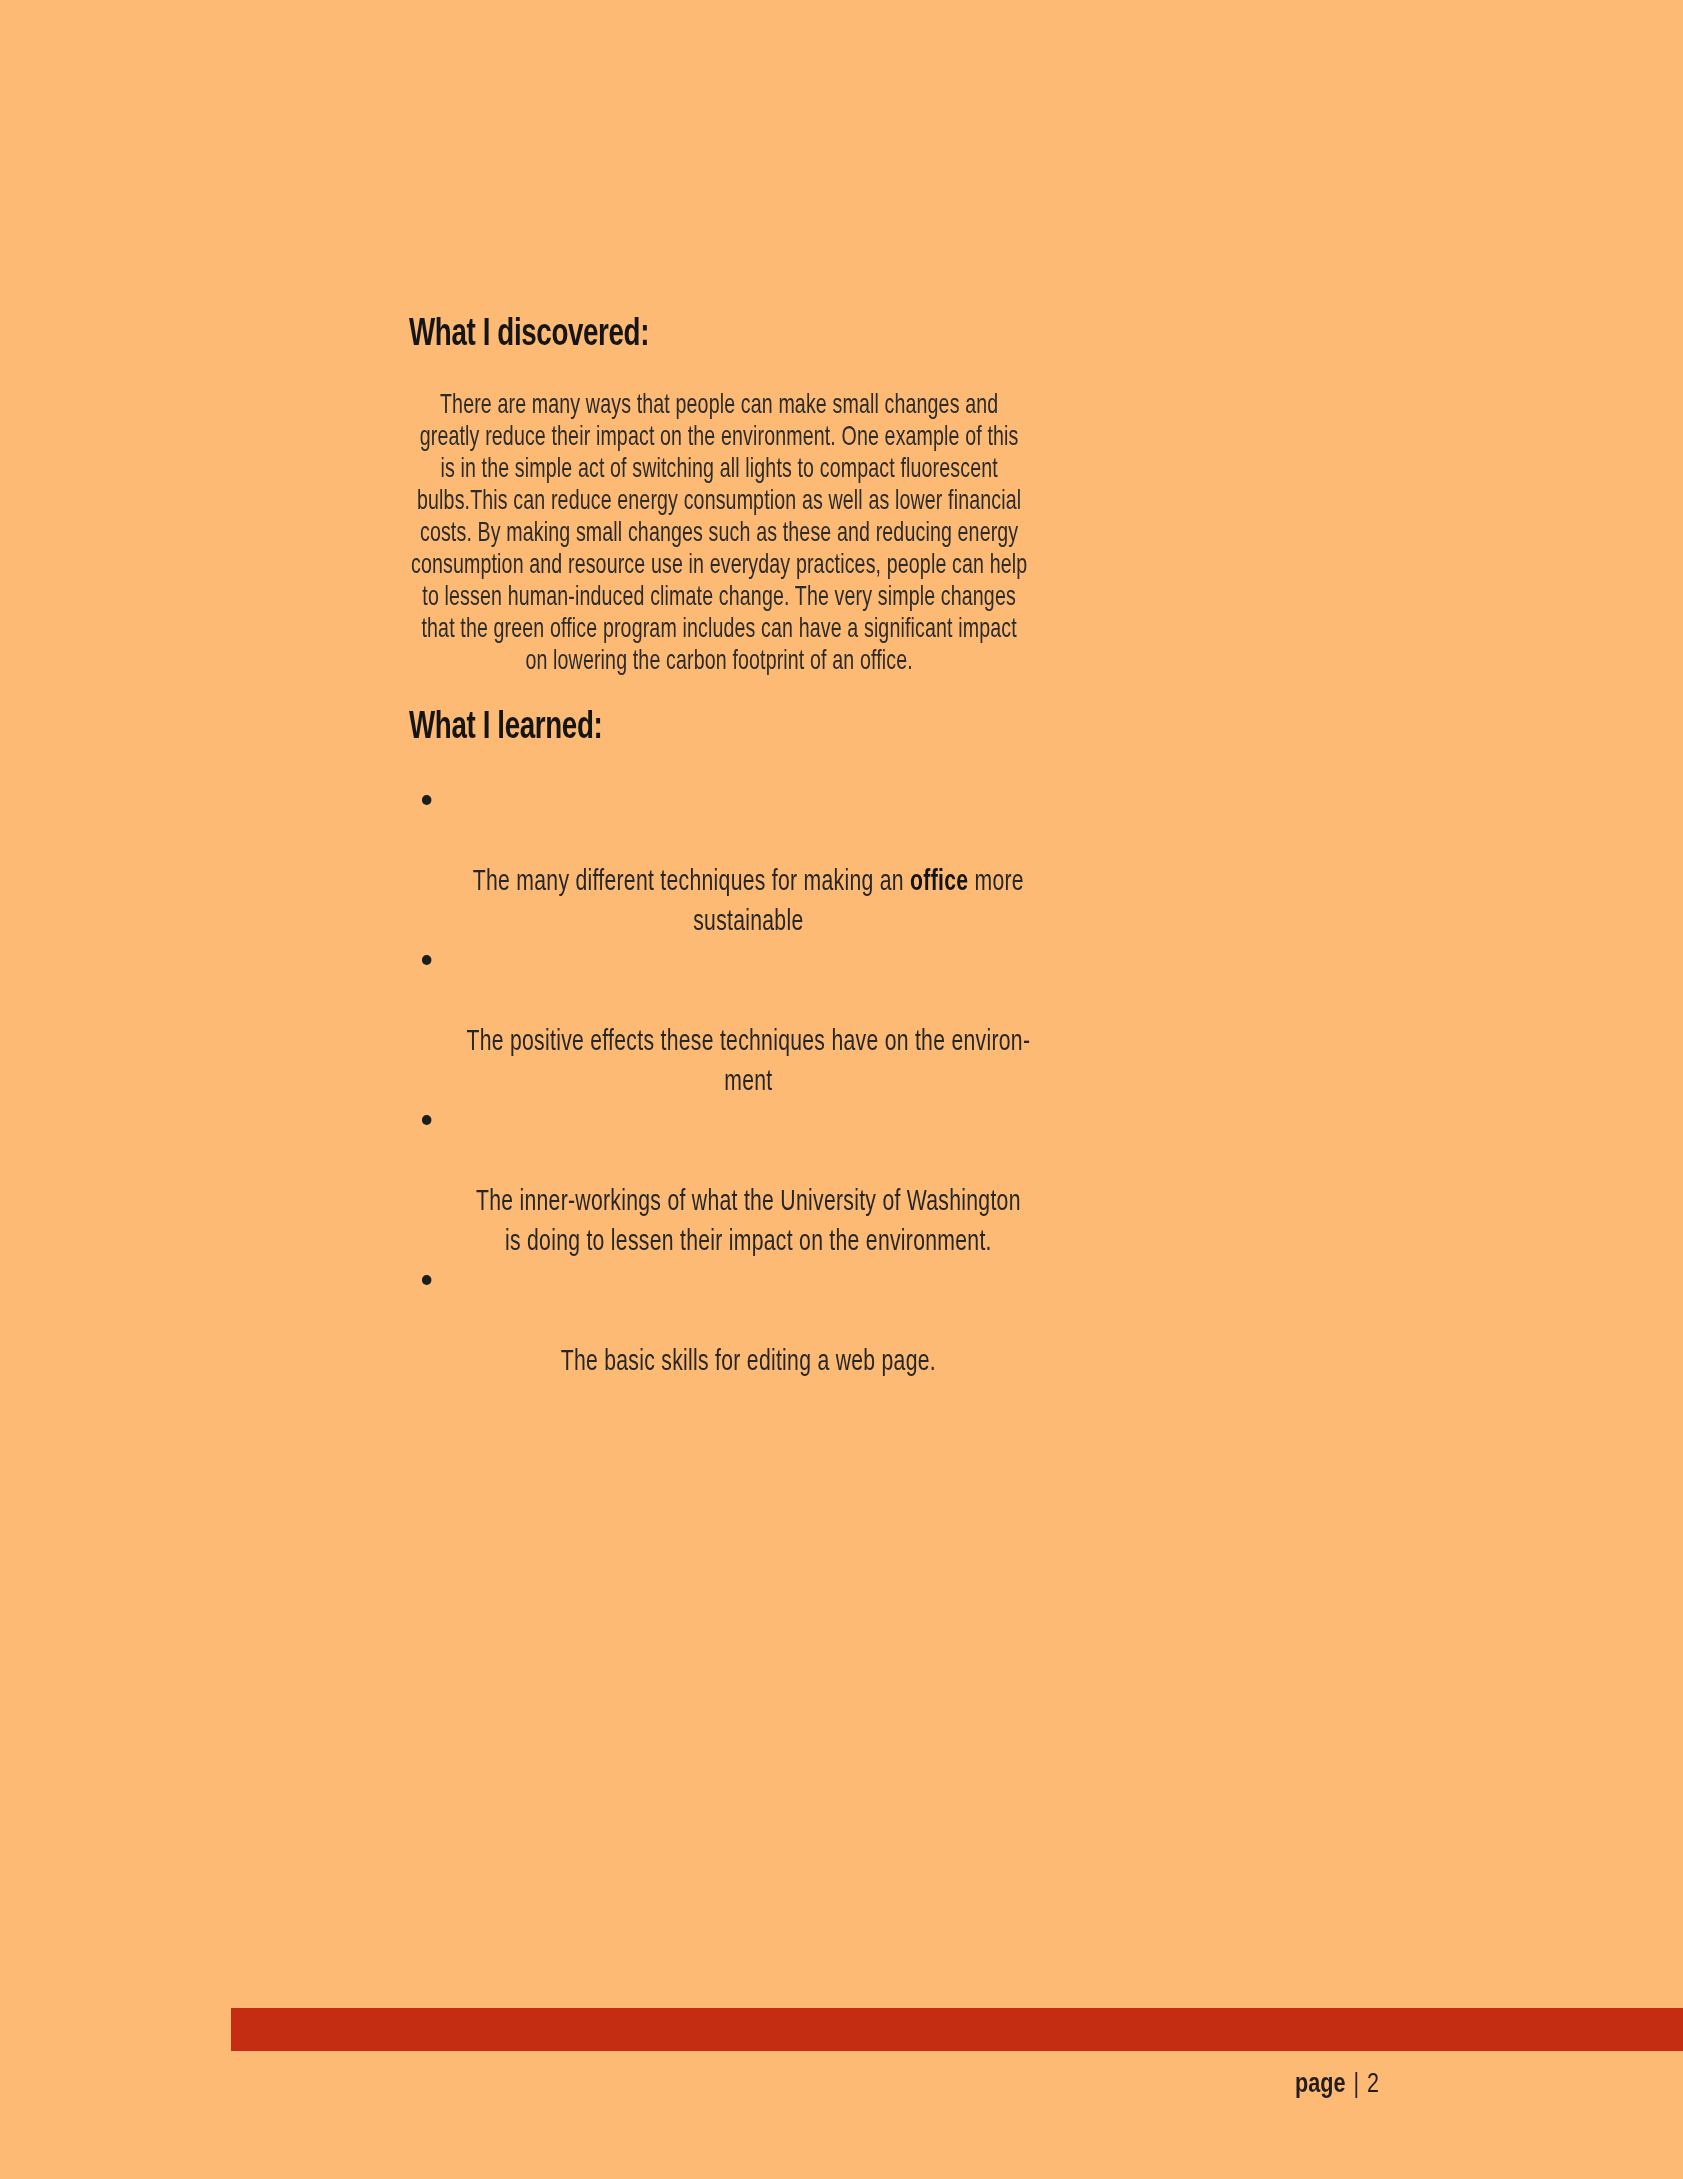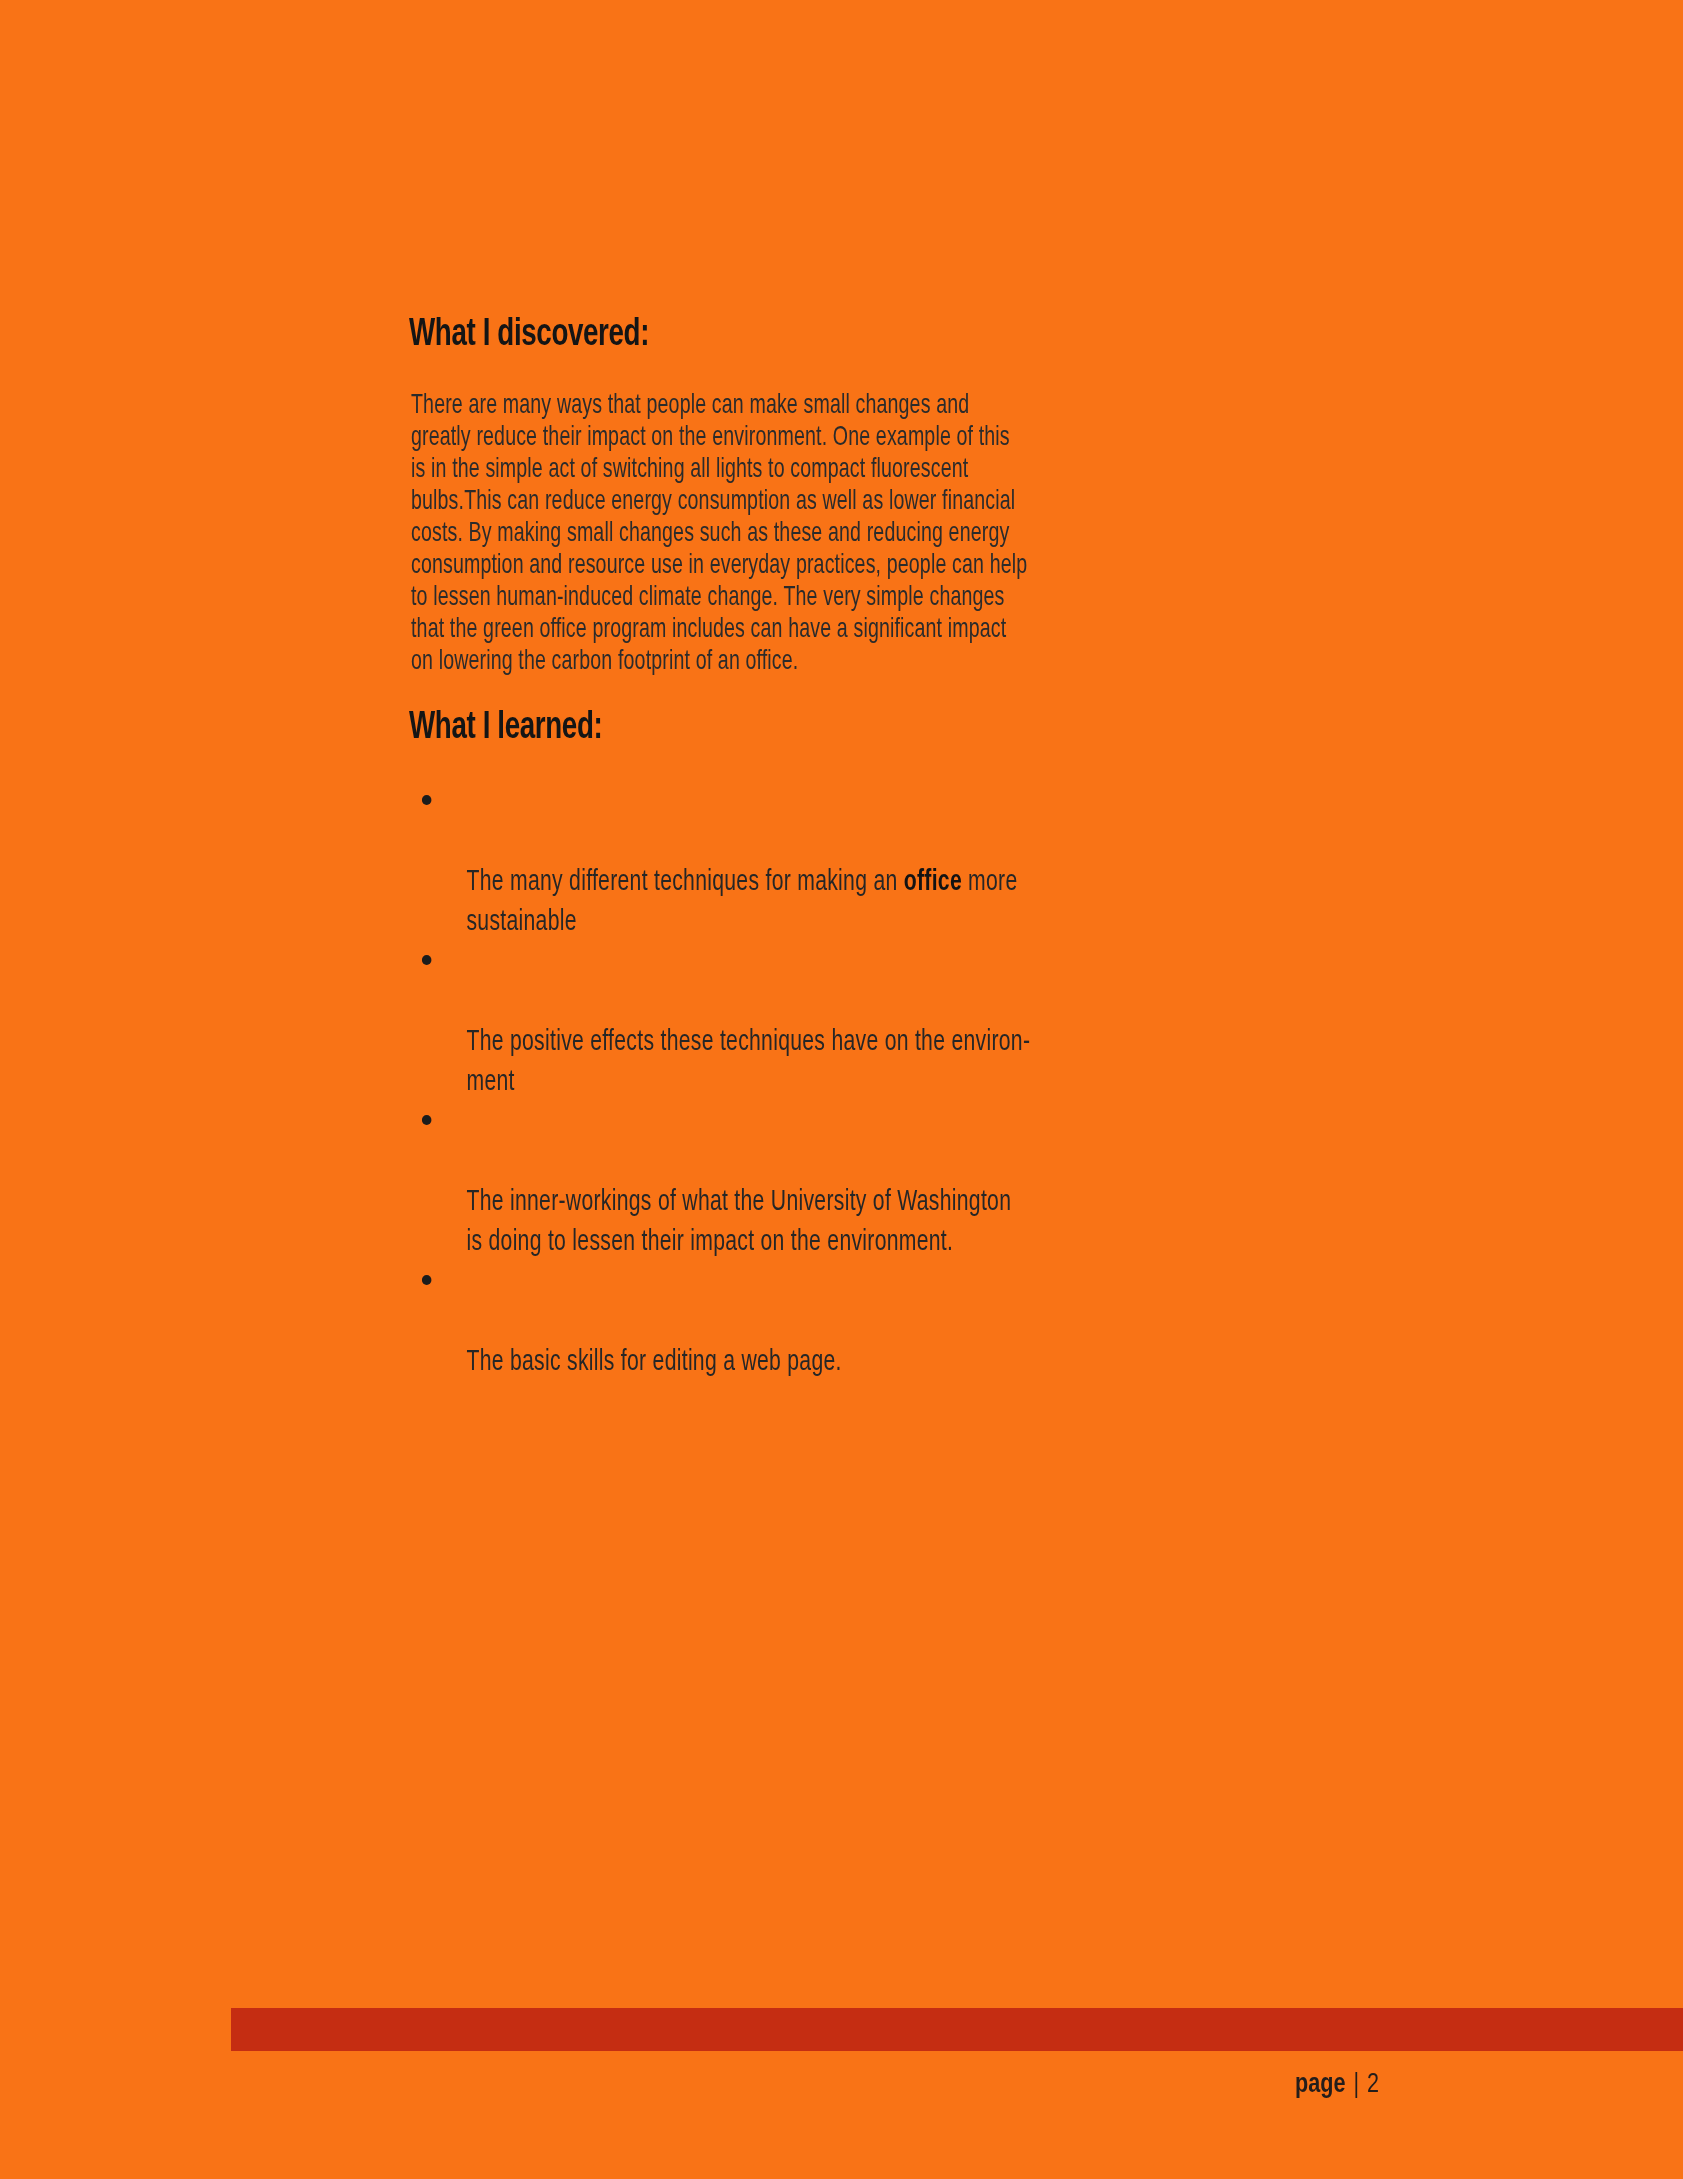--- a/index.html
+++ b/index.html
@@ -1,24 +1,25 @@
 <!DOCTYPE html>
 <html><head>
 <meta charset="utf-8">
 <style>
   * { margin: 0; padding: 0; box-sizing: border-box; }
   html, body { background: #e8e8e8; }
   .page {
     position: relative;
     width: 1683px;
     height: 2179px;
-    background: #f97316;
+    background: #fdba74;
     overflow: hidden;
     font-family: "Liberation Sans", sans-serif;
     color: #222222;
+    text-align: center;
   }
   .h1 {
     position: absolute;
     left: 409px;
     font-size: 38px;
     font-weight: bold;
     color: #151515;
     letter-spacing: -0.5px;
     transform: scaleX(0.73);
     transform-origin: left top;

